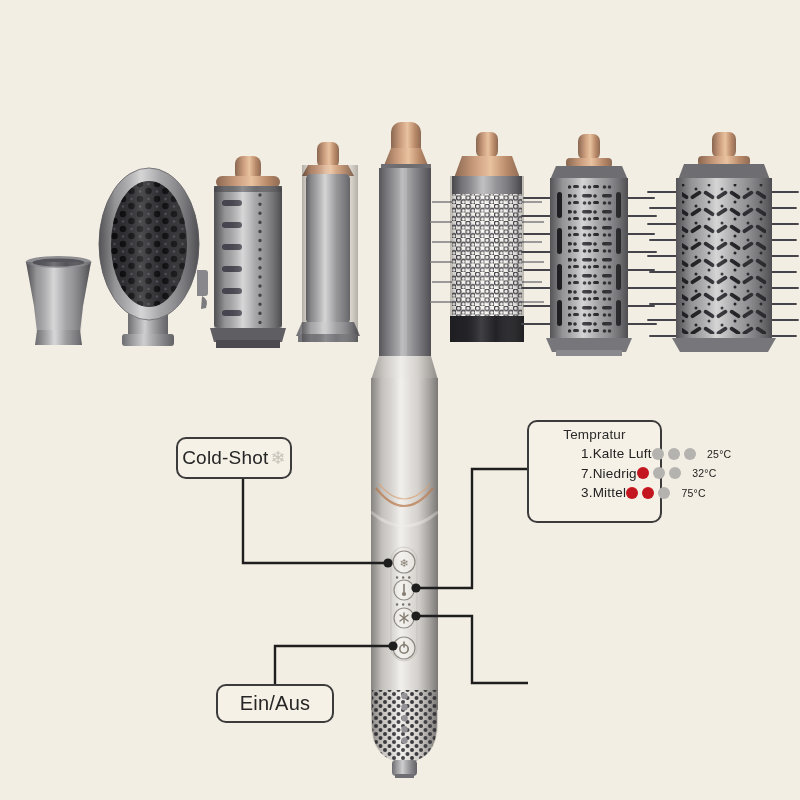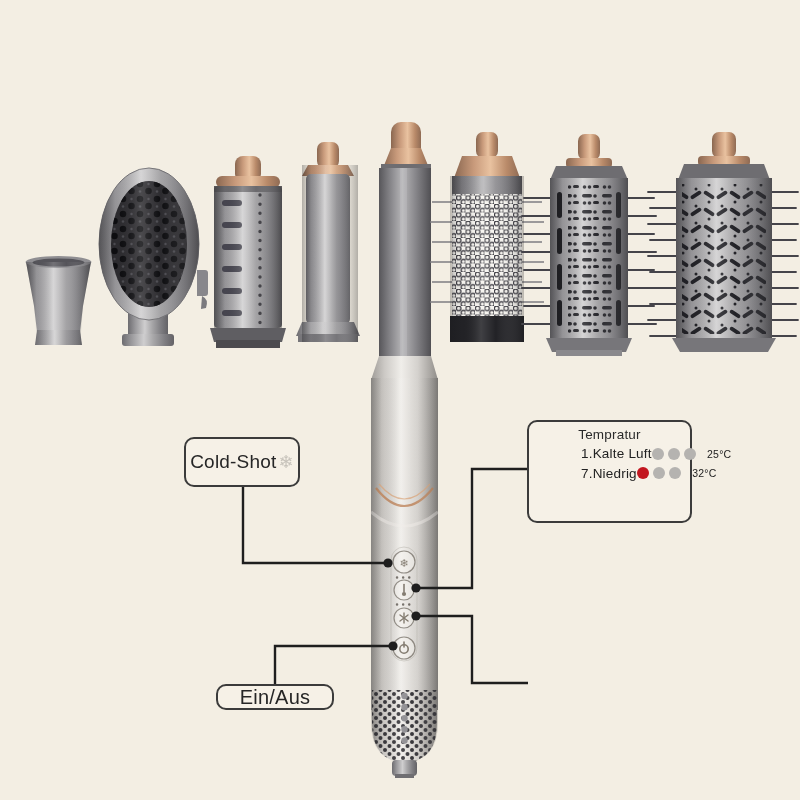--- a/index.html
+++ b/index.html
@@ -8,26 +8,26 @@
     position:relative;width:800px;height:800px;margin:0 auto;
     background:#f3eee3;overflow:hidden;
   }
   .art{position:absolute;left:0;top:0;width:800px;height:800px;display:block;}
   .callout{
     position:absolute;box-sizing:border-box;
     background:#f6f1e7;border:2px solid #3b3b3b;border-radius:10px;
     display:flex;align-items:center;justify-content:center;
     color:#262626;letter-spacing:.2px;
   }
-  .box-cold{left:184px;top:437px;width:116px;height:50px;font-size:19px;gap:1px;}
+  .box-cold{left:176px;top:437px;width:116px;height:42px;font-size:19px;gap:1px;}
   .box-cold .snow{color:#c6c2ba;font-size:18px;margin-left:1px;}
-  .box-power{left:216px;top:684px;width:118px;height:26px;font-size:20px;}
+  .box-power{left:216px;top:684px;width:118px;height:39px;font-size:20px;}
   .box-speed{left:527px;top:658px;width:170px;height:51px;flex-direction:column;
     font-size:15.5px;line-height:20px;white-space:nowrap;}
-  .box-temp{left:527px;top:420px;width:165px;height:103px;display:block;
+  .box-temp{left:527px;top:420px;width:135px;height:103px;display:block;
     padding:5px 9px 4px 9px;}
   .temp-title{text-align:center;font-size:13.5px;color:#2b2b2b;margin-bottom:2px;}
   .temp-row{display:flex;align-items:center;height:19.5px;font-size:13.5px;color:#222;margin-left:43px;}
   .t-label{flex:none;}
   .t-dots{display:flex;gap:4px;margin-left:auto;margin-right:7px;}
   .t-dot{width:12px;height:12px;border-radius:50%;}
   .t-temp{flex:none;width:33px;font-size:10.5px;color:#222;text-align:center;}
 </style>
 </head>
 <body>
@@ -286,20 +286,29 @@
         </div>
         <div class="temp-row">
           <span class="t-label">7.Niedrig</span>
           <span class="t-dots">
             <span class="t-dot" style="background: rgb(195, 22, 31);"></span>
             <span class="t-dot" style="background: rgb(181, 179, 176);"></span>
             <span class="t-dot" style="background: rgb(181, 179, 176);"></span>
           </span>
           <span class="t-temp">32°C</span>
         </div>
+        <div class="temp-row">
+          <span class="t-label">3.Mittel</span>
+          <span class="t-dots">
+            <span class="t-dot" style="background: rgb(195, 22, 31);"></span>
+            <span class="t-dot" style="background: rgb(195, 22, 31);"></span>
+            <span class="t-dot" style="background: rgb(181, 179, 176);"></span>
+          </span>
+          <span class="t-temp">75°C</span>
+        </div>
       </div>
   </div>
 
   <div class="callout box-power">
     <span>Ein/Aus</span>
   </div>
 
 
 </div>
 

